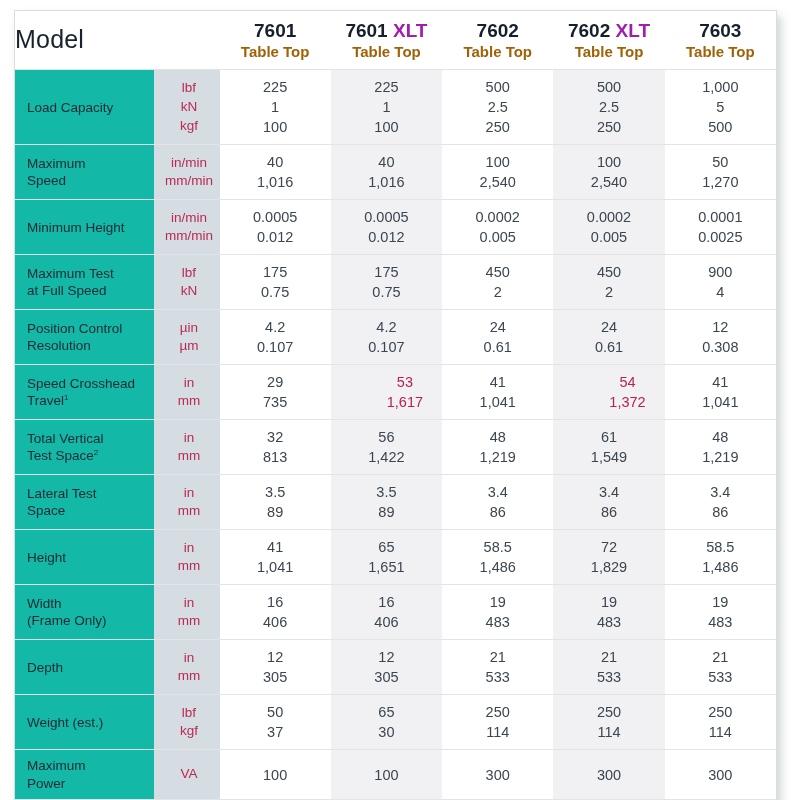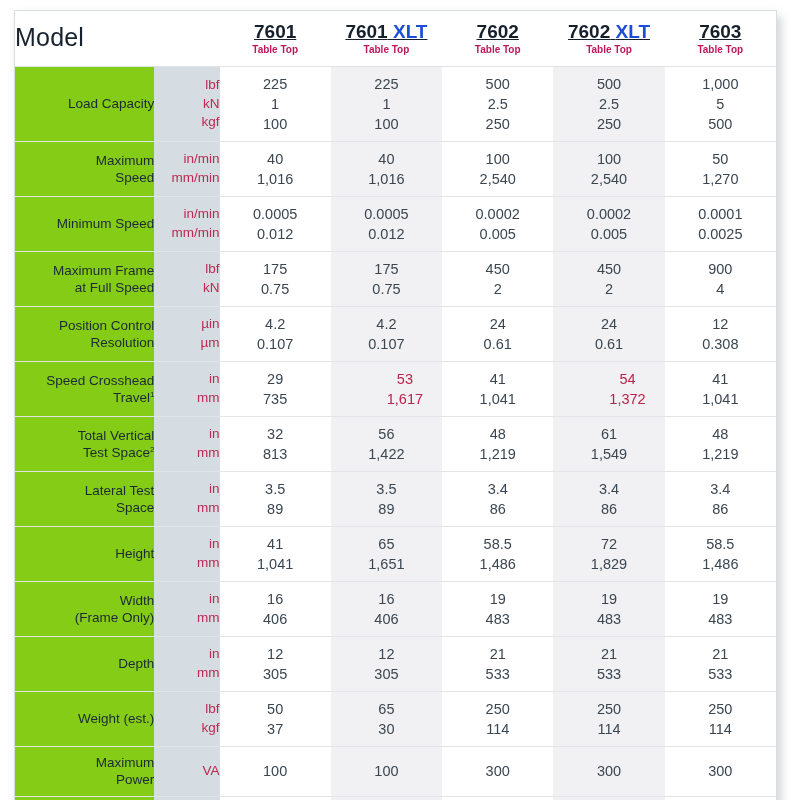--- a/index.html
+++ b/index.html
@@ -67,54 +67,54 @@
     padding: 9px 0 9px 0;
     line-height: 1.16;
   }
   .mhead .mnum {
     font-size: 19px;
     font-weight: bold;
     color: #16202c;
     white-space: nowrap;
   }
   .mhead .xlt {
-    color: #1d4ed8;
+    color: #a21caf;
     font-weight: bold;
   }
   .mhead .msub {
-    font-size: 10px;
+    font-size: 15px;
     font-weight: bold;
-    color: #be185d;
+    color: #a16207;
     margin-top: 1px;
   }
 
   
   tbody td {
     border-top: 1px solid #e2e5e8;
     vertical-align: middle;
     padding: 0;
   }
 
   tbody tr:first-child td { border-top: 1px solid #dfe3e6; }
 
   td.label {
-    background: #84cc16;
+    background: #14b8a6;
     color: #1d2935;
     font-size: 13.5px;
     line-height: 1.28;
     padding: 7px 0 7px 12px;
-    text-align: right;
+    text-align: left;
   }
   td.unit {
     background: #d5dde2;
     color: #bb2a52;
     font-size: 13.5px;
     line-height: 1.38;
     padding: 7px 0 7px 0;
-    text-align: right;
+    text-align: center;
   }
   td.unit .u { display: block; padding-left: 4px; }
 
   td.val {
     background: #ffffff;
     color: #3b4650;
     font-size: 14.5px;
     line-height: 1.38;
     text-align: center;
     padding: 7px 0 7px 0;
@@ -122,21 +122,21 @@
   td.val.tinted { background: #f1f1f4; }
   td.val .v { display: block; }
   td.val .v.hl { color: #b7234a; margin-left: 37px; }
 
   sup.fn {
     font-size: 8px;
     vertical-align: super;
     line-height: 0;
   }
 
-  .nowrap { white-space: nowrap; text-decoration: underline; }
+  .nowrap { white-space: nowrap; }
 </style>
 </head>
 <body>
 
 <div class="page">
   <div class="table-shell">
     <table class="spec">
       <colgroup>
         <col class="c-label">
         <col class="c-unit">
@@ -238,21 +238,21 @@
             <td class="val tinted">
               <span class="v">100</span>
               <span class="v">2,540</span>
             </td>
             <td class="val">
               <span class="v">50</span>
               <span class="v">1,270</span>
             </td>
           </tr>
           <tr>
-            <td class="label"><span>Minimum Speed</span></td>
+            <td class="label"><span>Minimum Height</span></td>
             <td class="unit">
               <span class="u">in/min</span>
               <span class="u">mm/min</span>
             </td>
             <td class="val">
               <span class="v">0.0005</span>
               <span class="v">0.012</span>
             </td>
             <td class="val tinted">
               <span class="v">0.0005</span>
@@ -265,21 +265,21 @@
             <td class="val tinted">
               <span class="v">0.0002</span>
               <span class="v">0.005</span>
             </td>
             <td class="val">
               <span class="v">0.0001</span>
               <span class="v">0.0025</span>
             </td>
           </tr>
           <tr>
-            <td class="label"><span>Maximum Frame</span><br><span>at Full Speed</span></td>
+            <td class="label"><span>Maximum Test</span><br><span>at Full Speed</span></td>
             <td class="unit">
               <span class="u">lbf</span>
               <span class="u">kN</span>
             </td>
             <td class="val">
               <span class="v">175</span>
               <span class="v">0.75</span>
             </td>
             <td class="val tinted">
               <span class="v">175</span>

